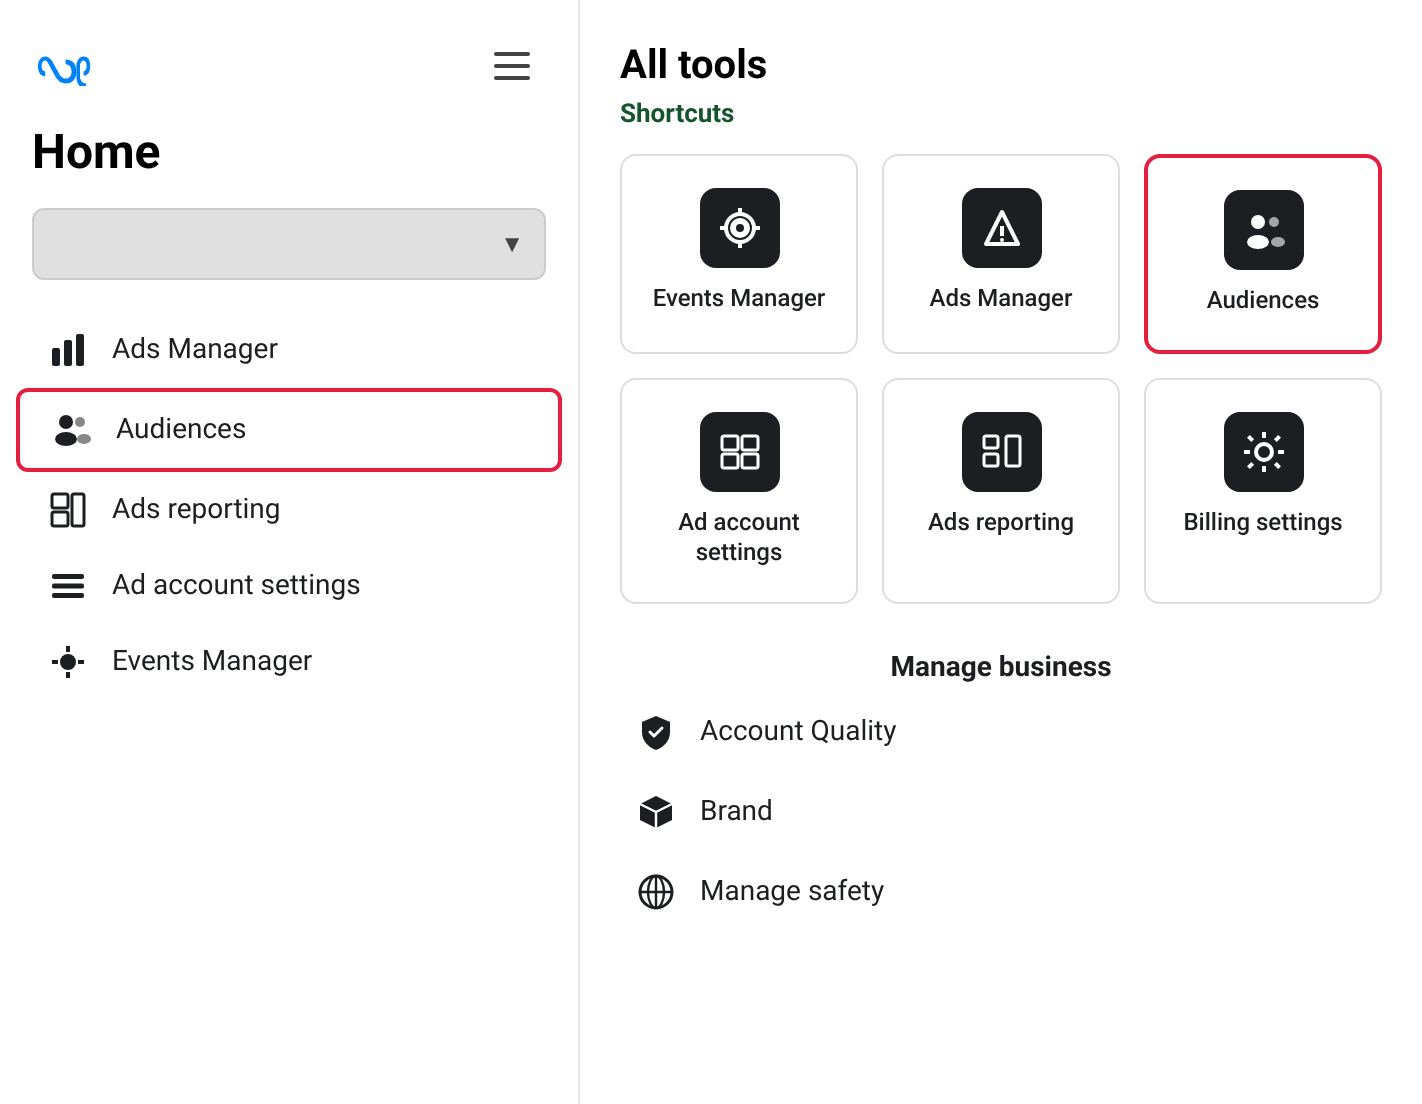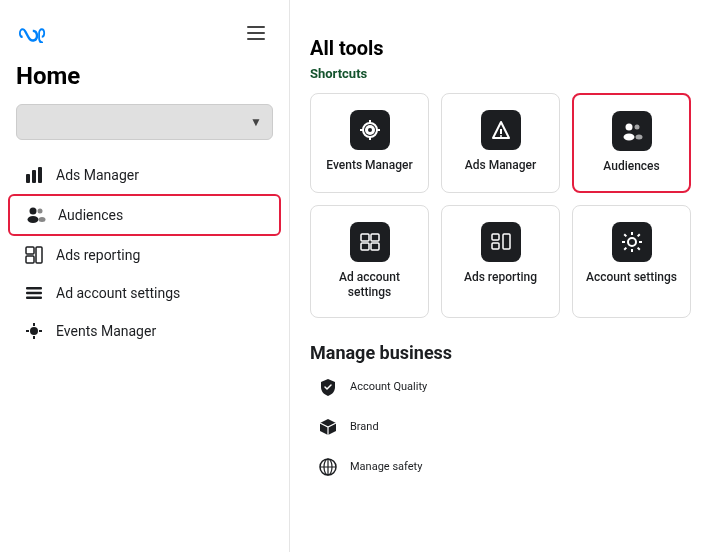--- a/index.html
+++ b/index.html
@@ -117,21 +117,21 @@
       display: flex;
       align-items: center;
       justify-content: center;
       flex-shrink: 0;
     }
 
     
     .main-panel {
       flex: 1;
       overflow-y: auto;
-      padding: 36px 20px 20px 20px;
+      padding: 20px 20px 20px 20px;
       background: #fff;
     }
 
     .main-panel::-webkit-scrollbar {
       width: 8px;
     }
     .main-panel::-webkit-scrollbar-thumb {
       background: #ccc;
       border-radius: 4px;
     }
@@ -192,35 +192,36 @@
       color: #1c1e21;
       text-align: center;
       line-height: 1.3;
     }
 
     .manage-business-section {
       margin-top: 4px;
     }
 
     .manage-business-title {
-      font-size: 18px;
+      font-size: 14px;
       font-weight: 700;
       color: #1c1e21;
       margin-bottom: 4px;
+      text-align: center;
     }
 
     .manage-list-item {
       display: flex;
       align-items: center;
       gap: 12px;
       padding: 10px 8px;
       cursor: pointer;
       border-radius: 6px;
       color: #1c1e21;
-      font-size: 11px;
+      font-size: 14px;
     }
 
     .manage-item-icon {
       width: 20px;
       height: 20px;
       display: flex;
       align-items: center;
       justify-content: center;
       flex-shrink: 0;
     }
@@ -380,21 +381,21 @@
       <span class="shortcut-label">Ads reporting</span>
     </div>
 
     <div class="shortcut-card">
       <div class="shortcut-icon">
         <svg width="22" height="22" viewBox="0 0 22 22" fill="none">
           <circle cx="11" cy="11" r="4" stroke="white" stroke-width="2" fill="none"></circle>
           <path d="M11 1v3M11 18v3M1 11h3M18 11h3M3.22 3.22l2.12 2.12M16.66 16.66l2.12 2.12M3.22 18.78l2.12-2.12M16.66 5.34l2.12-2.12" stroke="white" stroke-width="2"></path>
         </svg>
       </div>
-      <span class="shortcut-label">Account settings</span>
+      <span class="shortcut-label">Billing settings</span>
     </div>
   </div>
 
   <div class="manage-business-section">
     <div class="manage-business-title">Manage business</div>
 
     <div class="manage-list-item">
       <div class="manage-item-icon">
         <svg width="18" height="18" viewBox="0 0 18 18" fill="none">
           <path d="M9 1L2 4v5c0 4.5 3 7.5 7 9 4-1.5 7-4.5 7-9V4L9 1z" fill="#1c1e21"></path>

